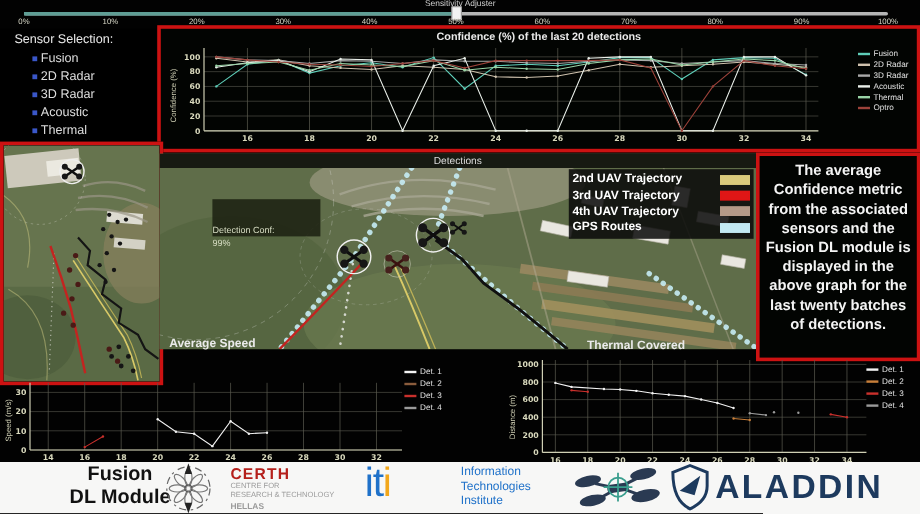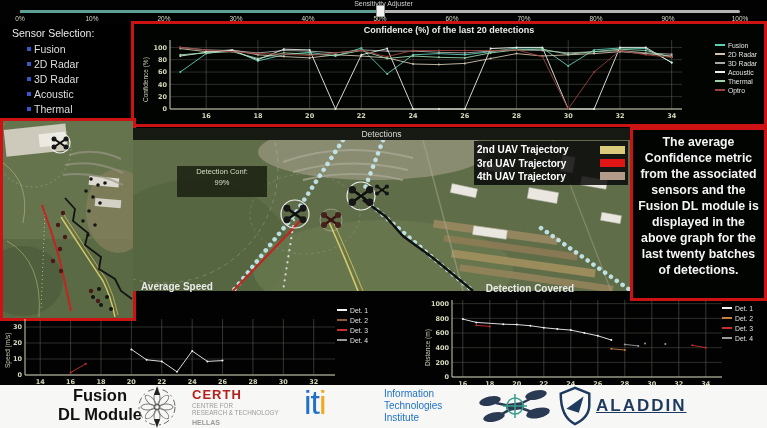--- a/index.html
+++ b/index.html
@@ -39,41 +39,41 @@
   
   .left-map{left:0;top:118px;width:136px;height:203px;overflow:hidden;}
   .main-map{left:133px;top:128px;width:497px;height:163px;overflow:hidden;background:#5f6d49;}
   .map-titlebar{top:0;left:0;width:100%;height:12px;background:rgba(5,5,5,.8);
                 text-align:center;font-size:8.5px;color:#dcdcdc;line-height:12px;}
   .map-legend{top:13px;right:2px;width:154px;background:rgba(8,8,8,.85);padding:2px 3px;}
   .ml-row{display:flex;align-items:center;height:13.4px;}
   .ml-label{font-size:10px;font-weight:bold;color:#fff;white-space:nowrap;}
   .ml-swatch{margin-left:auto;width:25px;height:8px;border:1px solid transparent;}
   .det-box{left:44px;top:38px;width:90px;height:31px;background:rgba(30,34,18,.88);
-           text-align:center;color:#d8dec4;font-size:7.5px;padding-top:0;line-height:11px;}
+           color:#d8dec4;font-size:7.5px;padding-top:20px;line-height:11px;}
 
   
   .info-box{left:630px;top:127px;width:137px;height:174px;}
   .info-text{padding:5px 3px;text-align:center;color:#f4f4f4;font-size:12.3px;line-height:1.3;font-weight:600;}
 
   
   .chart-title{font-size:10px;font-weight:bold;color:#eaeaea;}
 
   
   .footer{left:0;top:385px;width:767px;height:43px;background:#f7f7f6;}
   .module-label{left:14px;top:1px;width:172px;text-align:center;color:#111;
                 font-size:16.5px;font-weight:bold;line-height:19px;}
   .certh-text{left:192px;top:3px;line-height:1;}
   .certh-name{font-size:13px;font-weight:bold;letter-spacing:1px;}
   .certh-sub{font-size:6.3px;margin-top:1.5px;}
   .certh-sub3{font-size:7px;margin-top:2px;font-weight:bold;}
   .iti-logo{left:304px;top:-2px;font-weight:normal;font-size:34px;letter-spacing:-1px;}
   .iti-text{left:384px;top:3px;font-size:10px;font-weight:normal;line-height:12px;}
   .aladdin{left:556px;top:1px;display:flex;align-items:center;}
-  .aladdin-name{font-size:17px;font-weight:bold;letter-spacing:2px;margin-left:2px;text-decoration:underline;}
+  .aladdin-name{font-size:28px;font-weight:bold;letter-spacing:2px;margin-left:2px;}
 </style>
 </head>
 <body>
 
 <div class="stage">
 
   <div class="abs slider-label">Sensitivity Adjuster</div>
   <div class="abs slider-track" id="sliderTrack" style="background: rgb(181, 181, 181);">
     <div class="slider-fill" id="sliderFill" style="background: rgb(95, 158, 149); width: 50%;"></div>
     <div class="slider-handle" id="sliderHandle" style="left: calc(50% - 4.5px);"></div>
@@ -452,20 +452,24 @@
           <span class="ml-swatch" style="background: rgb(217, 202, 124); border-color: rgb(217, 202, 124);"></span>
         </div>
         <div class="ml-row">
           <span class="ml-label">3rd UAV Trajectory</span>
           <span class="ml-swatch" style="background: rgb(224, 22, 22); border-color: rgb(224, 22, 22);"></span>
         </div>
         <div class="ml-row">
           <span class="ml-label">4th UAV Trajectory</span>
           <span class="ml-swatch" style="background: rgb(180, 154, 136); border-color: rgb(180, 154, 136);"></span>
         </div>
+        <div class="ml-row">
+          <span class="ml-label">GPS Routes</span>
+          <span class="ml-swatch" style="background: rgb(194, 233, 242); border-color: rgb(194, 233, 242);"></span>
+        </div>
       </div>
     <div class="abs det-box">
       <div>Detection Conf:</div>
       <div>99%</div>
     </div>
   </div>
 
   <div class="abs red-frame info-box">
     <div class="info-text">The average Confidence metric from the associated sensors and the Fusion DL module is displayed in the above graph for the last twenty batches of detections.</div>
   </div>
@@ -529,21 +533,21 @@
       <div class="lg-row">
         <span class="lg-line" style="background: rgb(201, 48, 44);"></span>
         <span class="lg-text">Det. 3</span>
       </div>
       <div class="lg-row">
         <span class="lg-line" style="background: rgb(154, 154, 154);"></span>
         <span class="lg-text">Det. 4</span>
       </div>
     </div>
 
-  <div class="abs chart-title" style="left:440px;top:283px;width:180px;text-align:center;">Detection Covered</div>
+  <div class="abs chart-title" style="left:440px;top:283px;width:180px;text-align:center;">Thermal Covered</div>
   <div class="abs ylab" style="left:424px;top:366px;">Distance (m)</div>
   <svg id="chart2" class="abs" style="left:430px;top:296px;" width="300" height="95">
       <line x1="22" y1="81" x2="292" y2="81" stroke="#4c4c44" stroke-width="0.6"></line>
       <text x="19" y="83.3" text-anchor="end" font-size="6.5" fill="#d9d9bd" font-family="'DejaVu Sans',sans-serif" font-weight="bold">0</text>
       <line x1="22" y1="66.33333333333333" x2="292" y2="66.33333333333333" stroke="#4c4c44" stroke-width="0.6"></line>
       <text x="19" y="68.63333333333333" text-anchor="end" font-size="6.5" fill="#d9d9bd" font-family="'DejaVu Sans',sans-serif" font-weight="bold">200</text>
       <line x1="22" y1="51.66666666666667" x2="292" y2="51.66666666666667" stroke="#4c4c44" stroke-width="0.6"></line>
       <text x="19" y="53.96666666666667" text-anchor="end" font-size="6.5" fill="#d9d9bd" font-family="'DejaVu Sans',sans-serif" font-weight="bold">400</text>
       <line x1="22" y1="37" x2="292" y2="37" stroke="#4c4c44" stroke-width="0.6"></line>
       <text x="19" y="39.3" text-anchor="end" font-size="6.5" fill="#d9d9bd" font-family="'DejaVu Sans',sans-serif" font-weight="bold">600</text>

